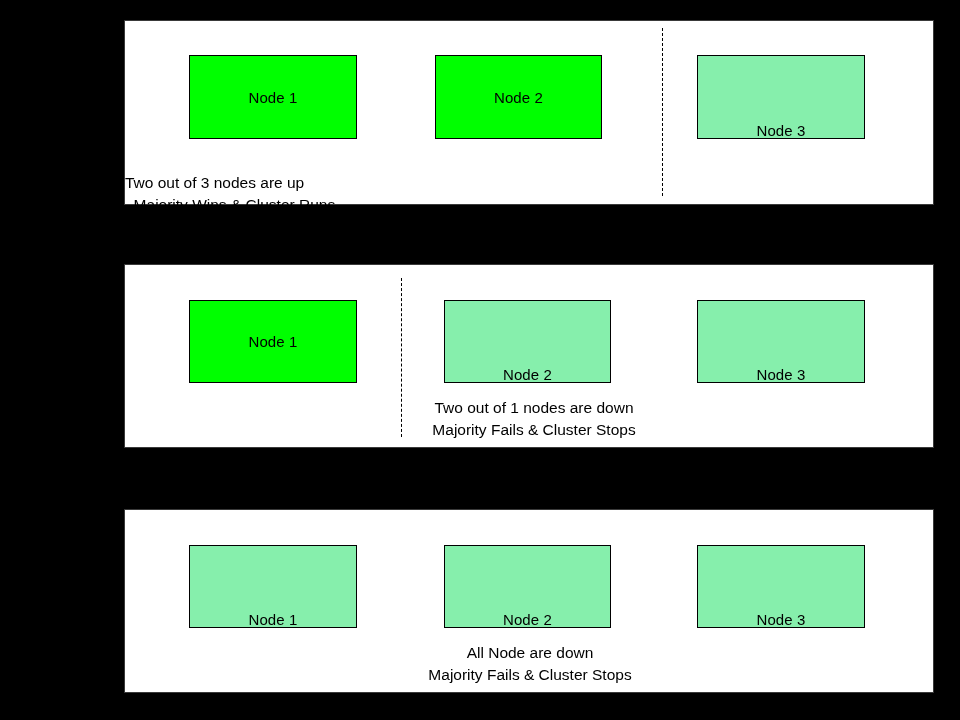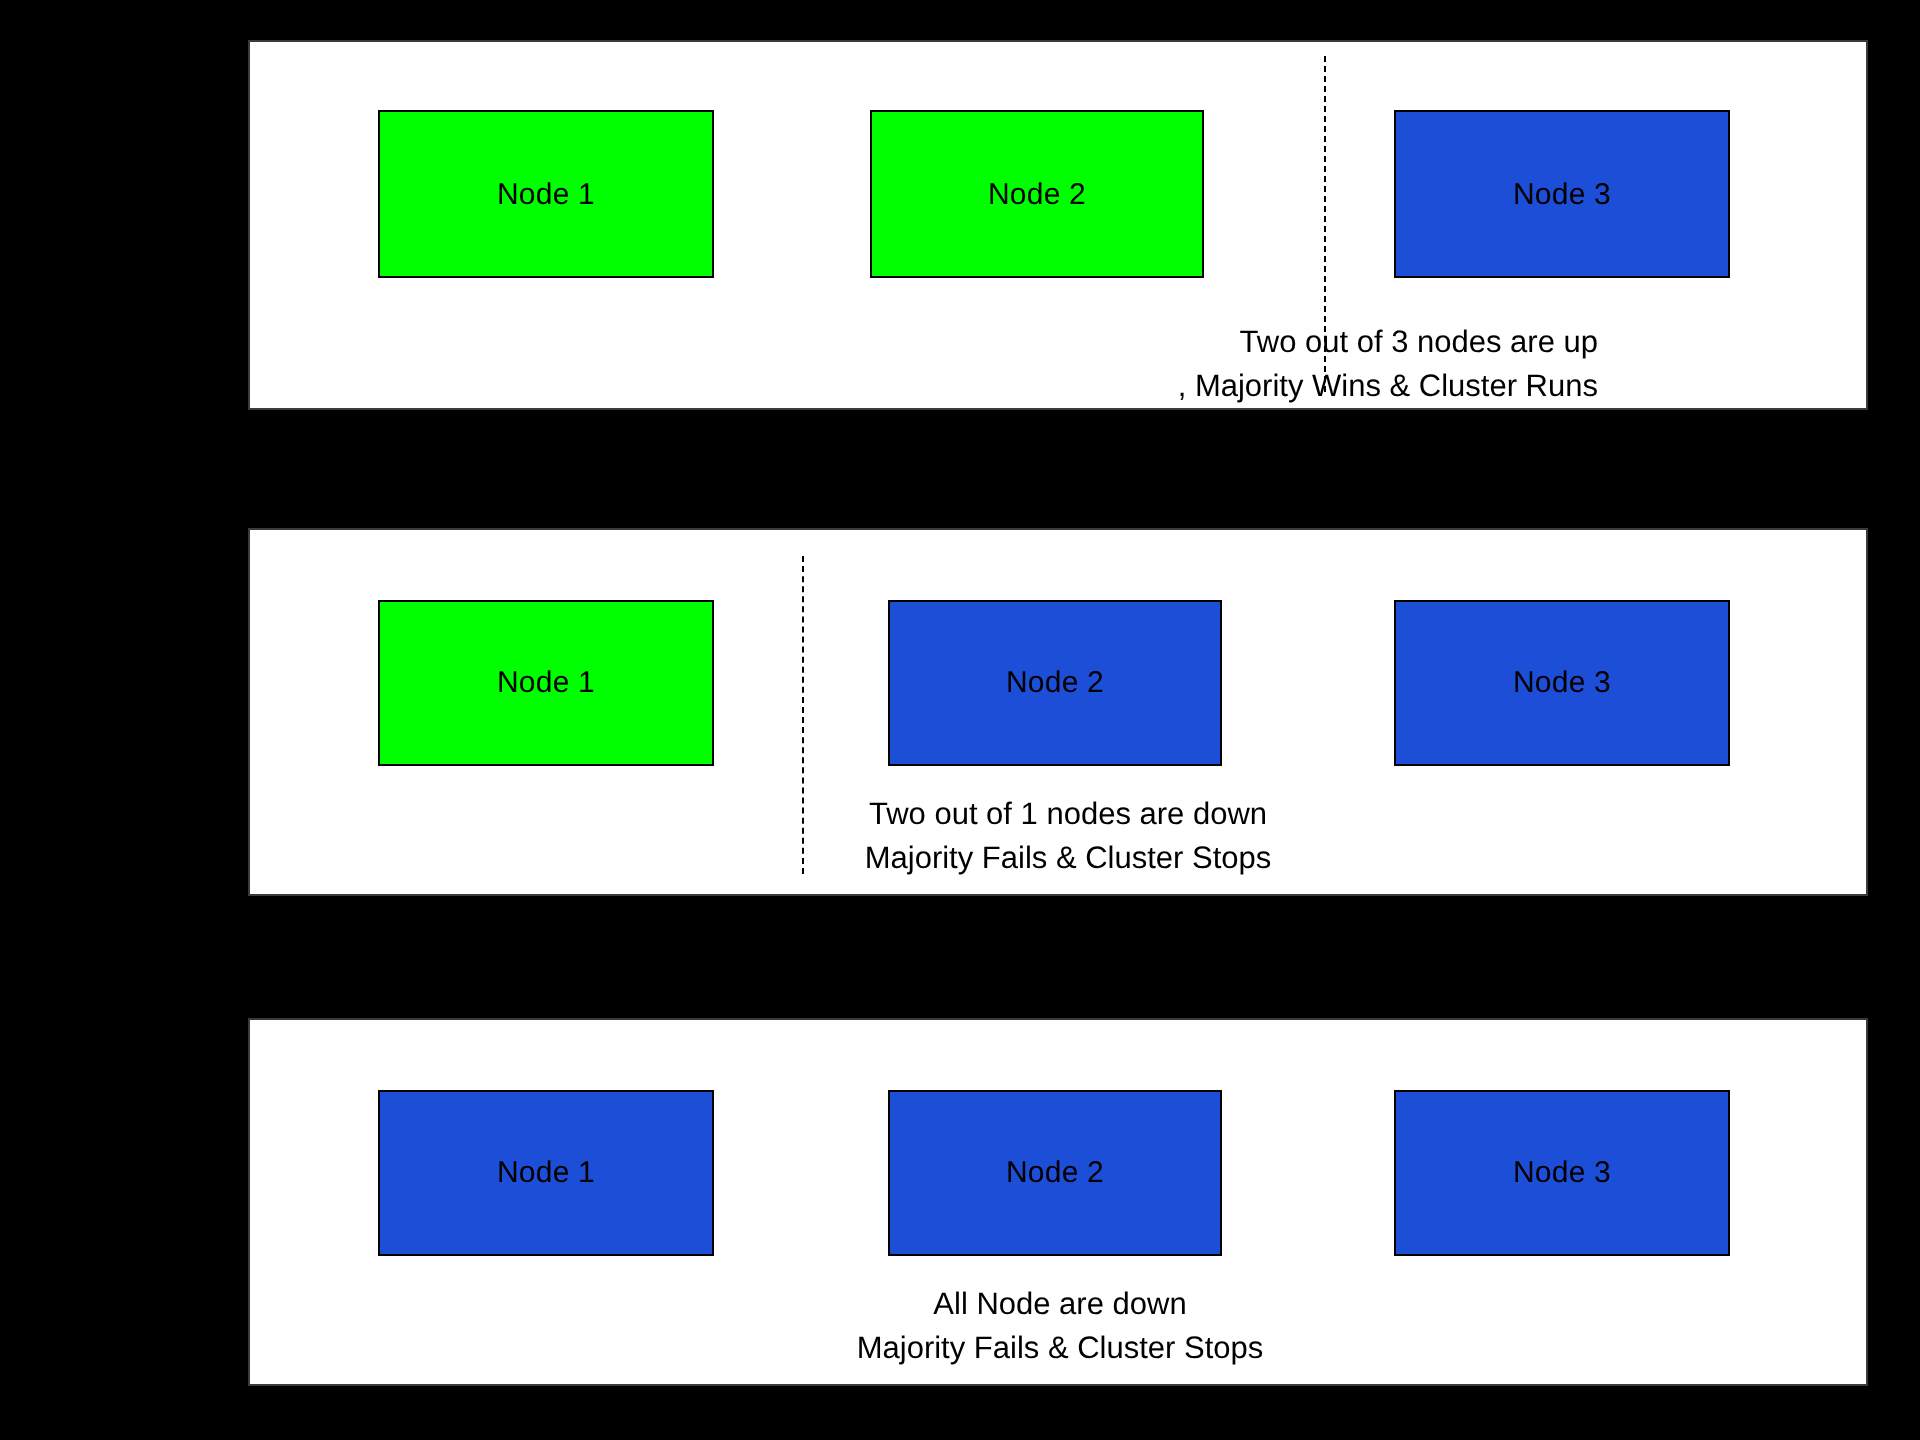--- a/index.html
+++ b/index.html
@@ -47,21 +47,21 @@
     border: 1.6px solid #000000;
     display: flex;
     align-items: center;
     justify-content: center;
     color: #000000;
     font-size: 15px;
     line-height: 1;
     letter-spacing: 0.1px;
   }
   .node-up   { background: #00ff00; }
-  .node-down { background: #1d4ed8; }
+  .node-down { background: #86efac; align-items: flex-end; }
 
   
   .p1-n1 { left: 64px;  top: 34px; width: 168px; height: 84px; }
   .p1-n2 { left: 310px; top: 34px; width: 167px; height: 84px; }
   .p1-n3 { left: 572px; top: 34px; width: 168px; height: 84px; }
 
   
   .p2-n1 { left: 64px;  top: 35px; width: 168px; height: 83px; }
   .p2-n2 { left: 319px; top: 35px; width: 167px; height: 83px; }
   .p2-n3 { left: 572px; top: 35px; width: 168px; height: 83px; }
@@ -86,22 +86,22 @@
     color: #000000;
     font-size: 15.5px;
     line-height: 22px;
     white-space: nowrap;
   }
   .caption .cap-line { display: block; }
 
   .p1-caption {
     left: 0;
     width: 810px;
-    top: 140px;
-    text-align: right;
+    top: 151px;
+    text-align: left;
     padding-right: 136px;
     box-sizing: border-box;
   }
   .p2-caption {
     left: 0;
     width: 810px;
     top: 132px;
     text-align: center;
     padding-left: 8px;
     box-sizing: border-box;

